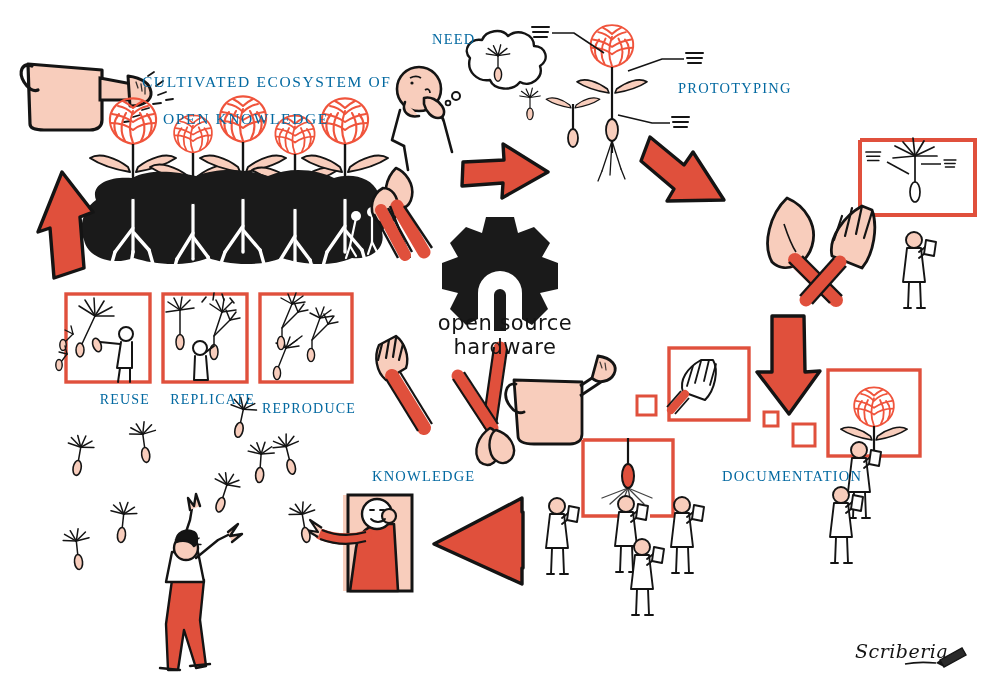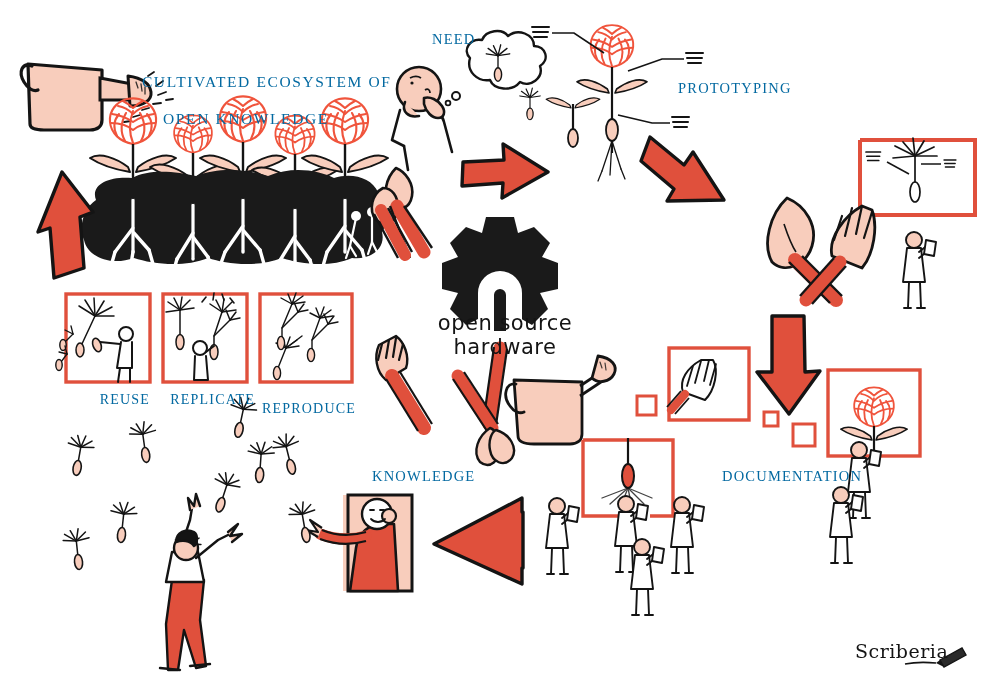--- a/index.html
+++ b/index.html
@@ -646,15 +646,15 @@
   <div class="lbl cap" style="left:256px;top:401px;width:100px;">REPRODUCE</div>
 
   <div style="position:absolute;left:430px;top:312px;width:150px;text-align:center;
               font-family:'DejaVu Sans',sans-serif;font-size:21px;font-weight:400;color:#141414;
               letter-spacing:0.5px;line-height:1.12;">
     <span>open source</span><br>
     <span>hardware</span>
   </div>
 
   <div style="position:absolute;left:855px;top:640px;font-family:'DejaVu Serif',serif;
-              font-size:19px;color:#141414;letter-spacing:0.5px;">Scriberia</div>
+              font-size:19px;font-style:italic;color:#141414;letter-spacing:0.5px;">Scriberia</div>
 
 </div>
 
 </body></html>

